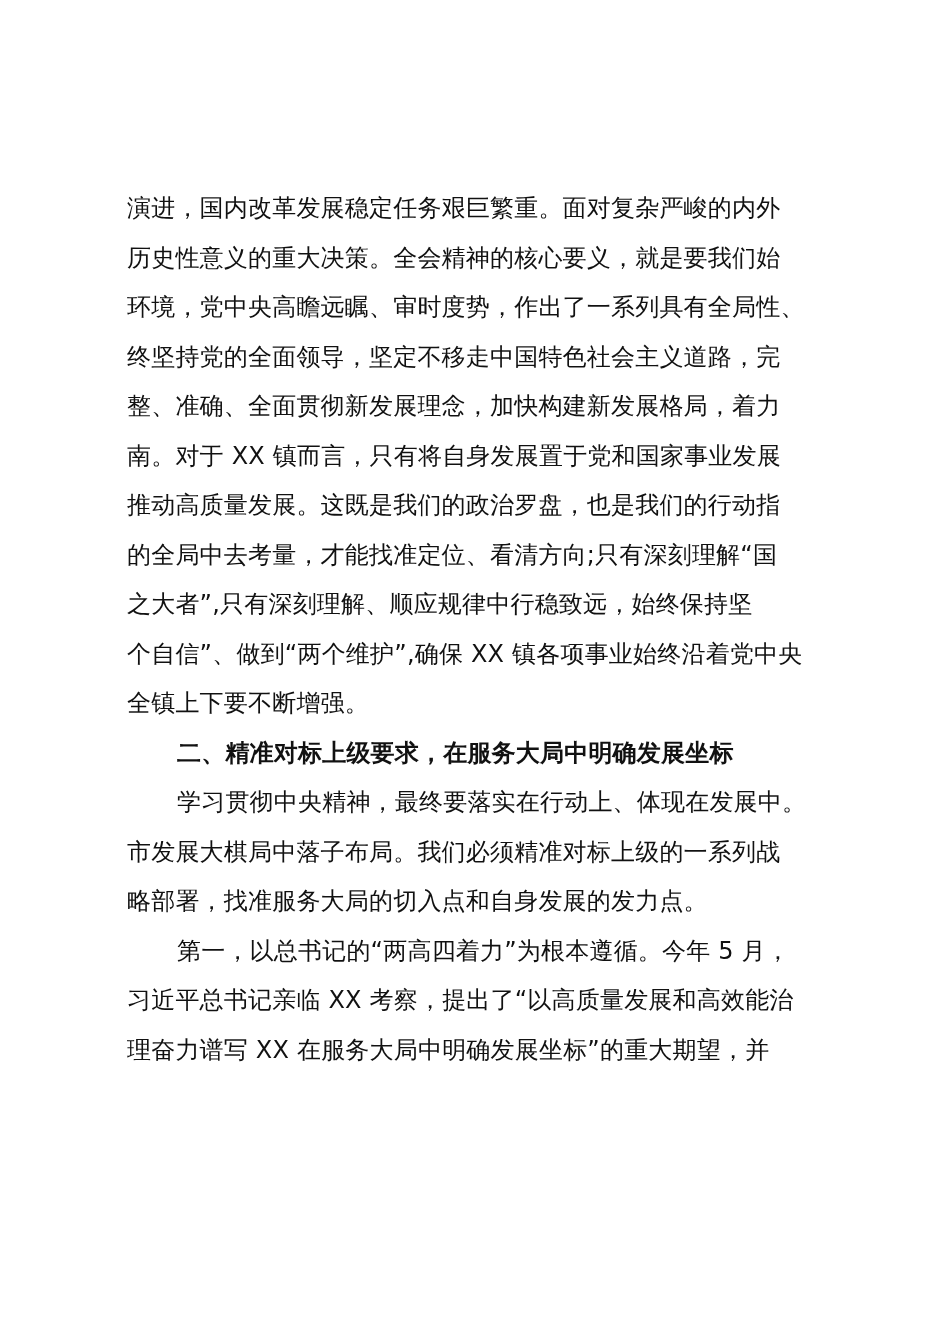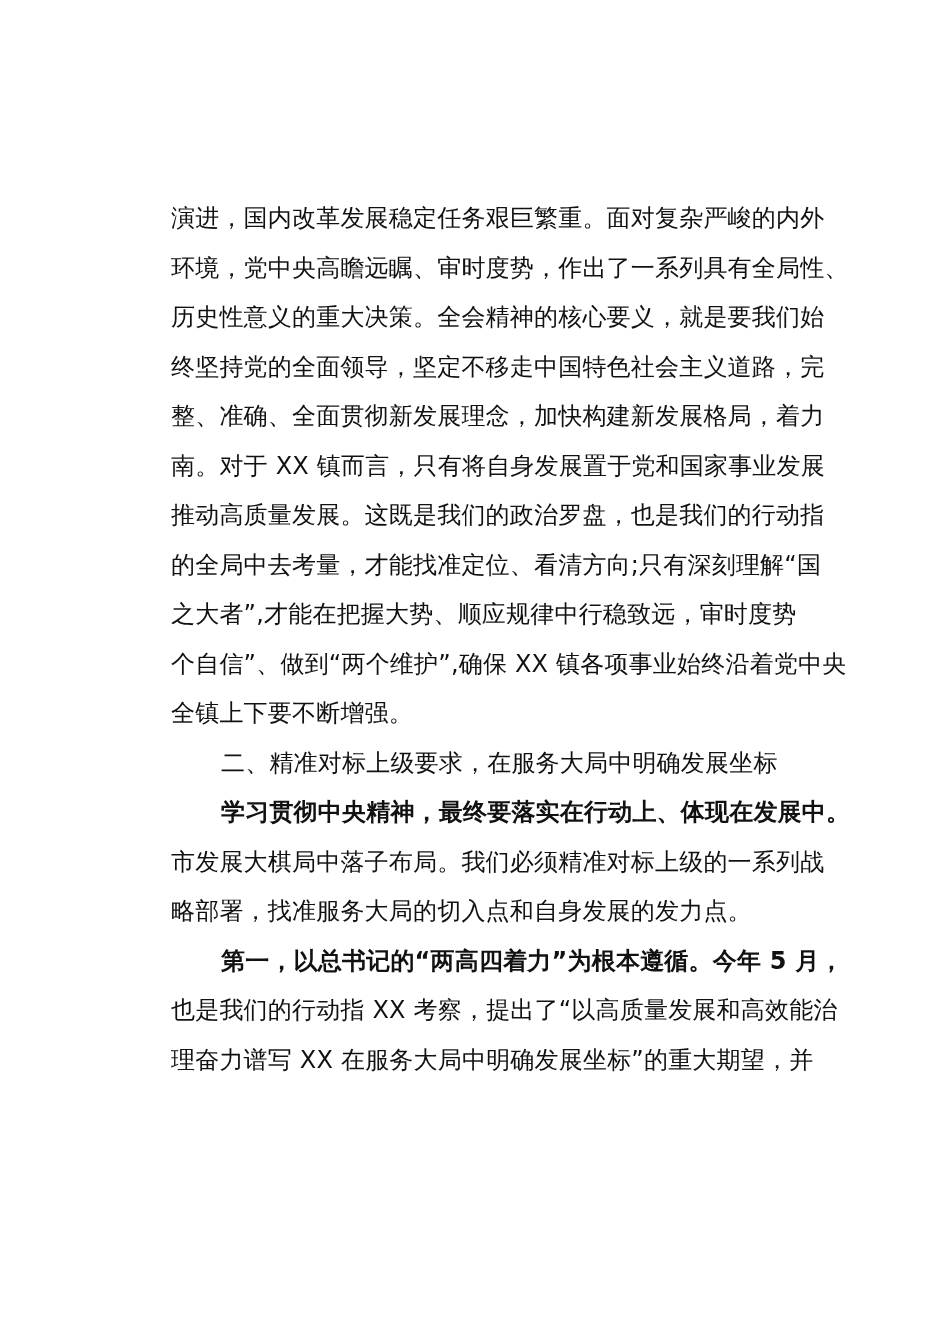--- a/index.html
+++ b/index.html
@@ -19,69 +19,67 @@
       position: absolute;
       left: 0;
       top: 0;
       width: 950px;
       height: 1344px;
       background: #ffffff;
     }
     .body-text {
       position: absolute;
       left: 127px;
-      top: 194px;
+      top: 184px;
       width: 720px;
-      margin-left: 44px;
     }
     .line {
       height: 49.5px;
       line-height: 49.5px;
       font-size: 24px;
       white-space: nowrap;
       letter-spacing: 0.2px;
     }
     .indent {
       padding-left: 50px;
-      font-weight: bold;
     }
     .heading {
-      font-weight: normal;
+      font-weight: bold;
     }
   </style>
 </head>
 <body>
 
 <div class="page">
   <div class="body-text">
 
     <div class="paragraph">
       <div class="line">演进，国内改革发展稳定任务艰巨繁重。面对复杂严峻的内外</div>
+      <div class="line">历史性意义的重大决策。全会精神的核心要义，就是要我们始</div>
       <div class="line">环境，党中央高瞻远瞩、审时度势，作出了一系列具有全局性、</div>
-      <div class="line">历史性意义的重大决策。全会精神的核心要义，就是要我们始</div>
       <div class="line">终坚持党的全面领导，坚定不移走中国特色社会主义道路，完</div>
       <div class="line">整、准确、全面贯彻新发展理念，加快构建新发展格局，着力</div>
       <div class="line">南。对于 XX 镇而言，只有将自身发展置于党和国家事业发展</div>
       <div class="line">推动高质量发展。这既是我们的政治罗盘，也是我们的行动指</div>
       <div class="line">的全局中去考量，才能找准定位、看清方向;只有深刻理解“国</div>
-      <div class="line">之大者”,才能在把握大势、顺应规律中行稳致远，审时度势</div>
+      <div class="line">之大者”,只有深刻理解、顺应规律中行稳致远，始终保持坚</div>
       <div class="line">个自信”、做到“两个维护”,确保 XX 镇各项事业始终沿着党中央</div>
       <div class="line">全镇上下要不断增强。</div>
     </div>
 
     <div class="paragraph">
       <div class="line indent heading">二、精准对标上级要求，在服务大局中明确发展坐标</div>
     </div>
 
     <div class="paragraph">
       <div class="line indent">学习贯彻中央精神，最终要落实在行动上、体现在发展中。</div>
       <div class="line">市发展大棋局中落子布局。我们必须精准对标上级的一系列战</div>
       <div class="line">略部署，找准服务大局的切入点和自身发展的发力点。</div>
     </div>
 
     <div class="paragraph">
       <div class="line indent">第一，以总书记的“两高四着力”为根本遵循。今年 5 月，</div>
-      <div class="line">也是我们的行动指 XX 考察，提出了“以高质量发展和高效能治</div>
+      <div class="line">习近平总书记亲临 XX 考察，提出了“以高质量发展和高效能治</div>
       <div class="line">理奋力谱写 XX 在服务大局中明确发展坐标”的重大期望，并</div>
     </div>
 
   </div>
 </div>
 
 </body></html>

